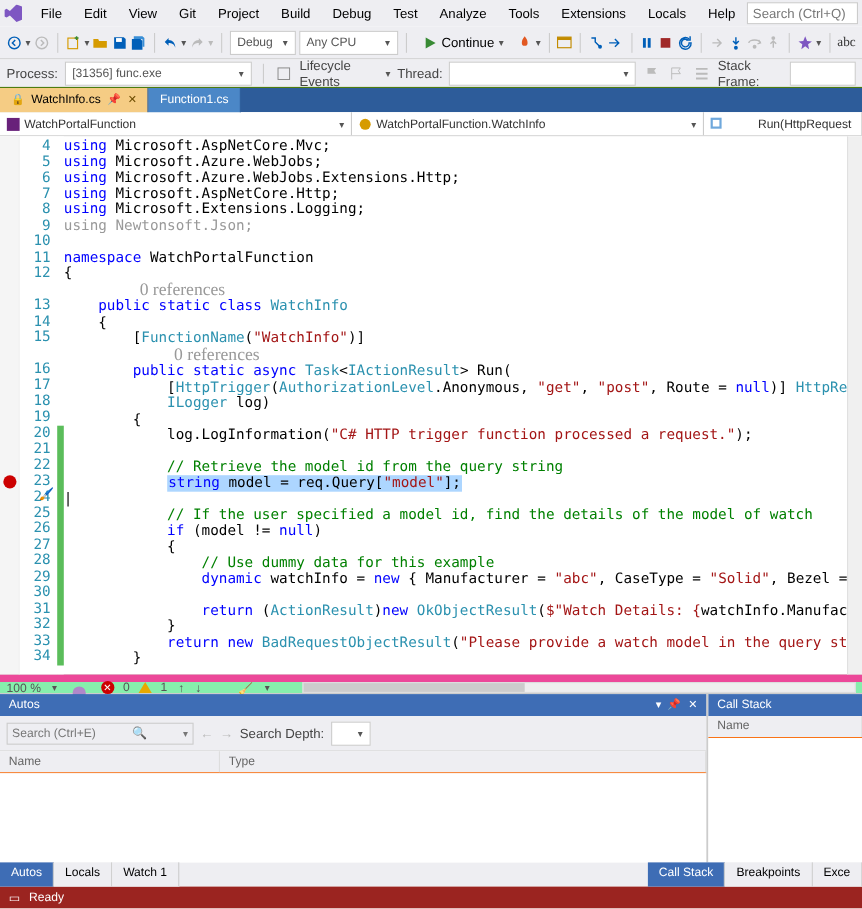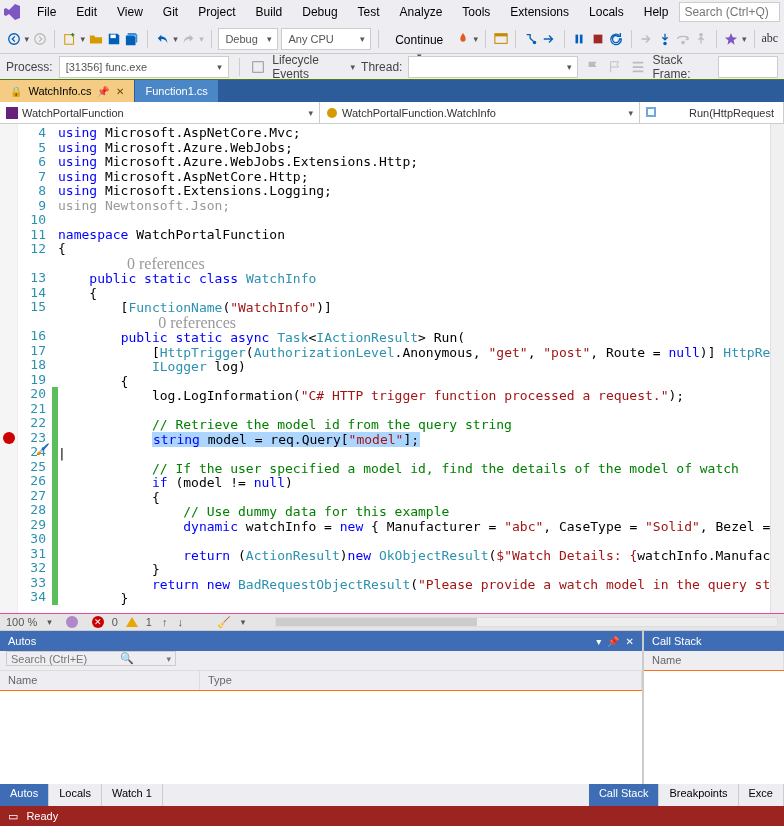--- a/index.html
+++ b/index.html
@@ -10,21 +10,21 @@
   .menu-item { padding: 3px 9px; color: #000; cursor: default; }
   .search-box { margin-left: auto; width: 160px; height: 20px; border: 1px solid #ccc; background: #fff; display:flex; align-items:center; padding:0 4px; color:#777;}
   .toolbar { display: flex; align-items: center; height: 30px; background: #eeeef2; border-bottom: 1px solid #ccc; padding: 0 6px; gap: 3px;}
   .tbtn { width: 20px; height: 20px; display:flex; align-items:center; justify-content:center; color:#555; border-radius:2px; cursor:default;}
   .tbtn svg { width:14px; height:14px; }
   .tbtn.blue svg { fill:#005fb8;}
   .tbtn.grey svg { fill:#888;}
   .tsep { width:1px; height:18px; background:#ccc; margin:0 4px;}
   .combo { height:22px; border:1px solid #ccc; background:#fff; display:flex; align-items:center; padding:0 6px; font-size:11px; color:#555; gap:4px; min-width:60px; justify-content:space-between;}
   .combo .chev { color:#555; font-size:9px;}
-  .startbtn { display:flex; align-items:center; gap:4px; padding:0 8px; height:22px; border:1px solid transparent;flex-direction:column;}
+  .startbtn { display:flex; align-items:center; gap:4px; padding:0 8px; height:22px; border:1px solid transparent;}
   .startbtn svg{width:12px;height:12px;fill:#388a34;}
   .toolbar2 { display:flex; align-items:center; height:26px; background:#eeeef2; border-bottom:1px solid #4d7c0f; padding:0 6px; gap:6px;}
   .lbl { color:#444;}
   .wide-combo { flex:0 0 170px;}
   .tabs { display:flex; height:22px; background:#2d5c9a;}
   .tab { display:flex; align-items:center; padding:0 10px; gap:6px; font-size:11px; color:#fff; background:#4b87c7; border-right:1px solid #2d5c9a;}
   .tab.active { background:#f5cc84; color:#000;}
   .tab .lock{font-size:10px;}
   .tab .pin,.tab .close{font-size:10px;color:#6d4c00;}
   .nav { display:flex; align-items:center; height:22px; background:#fff; border-bottom:1px solid #ccc;}
@@ -35,31 +35,31 @@
   .bpcol { width:18px; background:#f5f5f5; border-right:1px solid #eee;}
   .gutter { width:34px; background:#fff; text-align:right; color:#2b91af; font-family:Consolas,monospace; font-size:13px; line-height:14.5px; padding-top:2px; padding-right:6px;}
   .changebar{width:6px; background:#fff;}
   .code { flex:1; font-family:Consolas,monospace; font-size:13px; line-height:14.5px; white-space:pre; overflow:hidden; padding-top:2px;}
   .kw{color:#0000ff;} .type{color:#2b91af;} .str{color:#a31515;} .cmt{color:#008000;} .id{color:#000;} .grey{color:#999;}
   .refline{color:#999; font-size:16px; font-family:Liberation Serif, serif;padding-left:22px;}
   .hl{background:#add6ff; padding:0 1px;}
   .bp { width:12px; height:12px; background:#c00; border-radius:50%; position:absolute;}
   .greenbar{position:absolute; left:52px; width:6px; background:#5bbd5b;}
   .minimap{width:14px; background:#f0f0f0; border-left:1px solid #e0e0e0;}
-  .editor-status{display:flex;align-items:center;height:18px;background:#e5e5e5;border-top:1px solid #ec4899;border-bottom:1px solid #ccc;font-size:11px;color:#555;padding:0 6px;gap:10px;}
+  .editor-status{display:flex;height:18px;background:#86efac;border-top:7px solid #ec4899;border-bottom:1px solid #ccc;font-size:11px;color:#555;padding:0 6px;gap:10px;}
   .editor-status .icons{display:flex;gap:8px;align-items:center;}
   .err-ic{width:12px;height:12px;border-radius:50%;background:#c00;color:#fff;display:flex;align-items:center;justify-content:center;font-size:9px;}
   .warn-ic{width:0;height:0;border-left:6px solid transparent;border-right:6px solid transparent;border-bottom:10px solid #e8a800;display:inline-block;}
   .hscroll{flex:1;height:10px;background:#eee;border:1px solid #ddd;margin-left:20px;}
   .panels{display:flex;height:153px;}
   .autos{flex:1;display:flex;flex-direction:column;border-right:2px solid #ccc;}
   .callstack{width:140px;display:flex;flex-direction:column;}
   .panel-hdr{height:20px;background:#3e6db5;color:#fff;display:flex;align-items:center;padding:0 8px;font-size:11px;justify-content:space-between;}
   .panel-hdr .ctrls{display:flex;gap:6px;font-size:10px;}
-  .autos-tools{height:20px;display:flex;align-items:flex-start;padding:0 6px;gap:6px;background:#eeeef2;border-bottom:1px solid #ddd;flex-direction:column;}
+  .autos-tools{height:32px;display:flex;align-items:center;padding:0 6px;gap:6px;background:#eeeef2;border-bottom:1px solid #ddd;}
   .searchfield{width:170px;height:20px;border:1px solid #ccc;display:flex;align-items:center;padding:0 4px;justify-content:space-between;color:#777;font-size:11px;}
   .cols{height:20px;display:flex;background:#eeeef2;border-bottom:1px solid #f97316;color:#666;font-size:11px;}
   .cols div{padding:3px 8px;border-right:1px solid #ddd;}
   .panel-body{flex:1;background:#fff;}
   .bottom-tabs{display:flex;height:22px;background:#eeeef2;}
   .btab{padding:3px 10px;font-size:11px;color:#000;border-right:1px solid #ccc;background:#eeeef2;}
   .btab.active{background:#3e6db5;color:#fff;}
   .btab-right{margin-left:auto;display:flex;}
   .statusbar{height:20px;background:#9b2420;color:#fff;display:flex;align-items:center;padding:0 8px;gap:8px;font-size:11px;}
   .brush-ic{position:absolute;left:36px;top:calc(2px + 14.5px * 23 - 2px);font-size:11px;}

